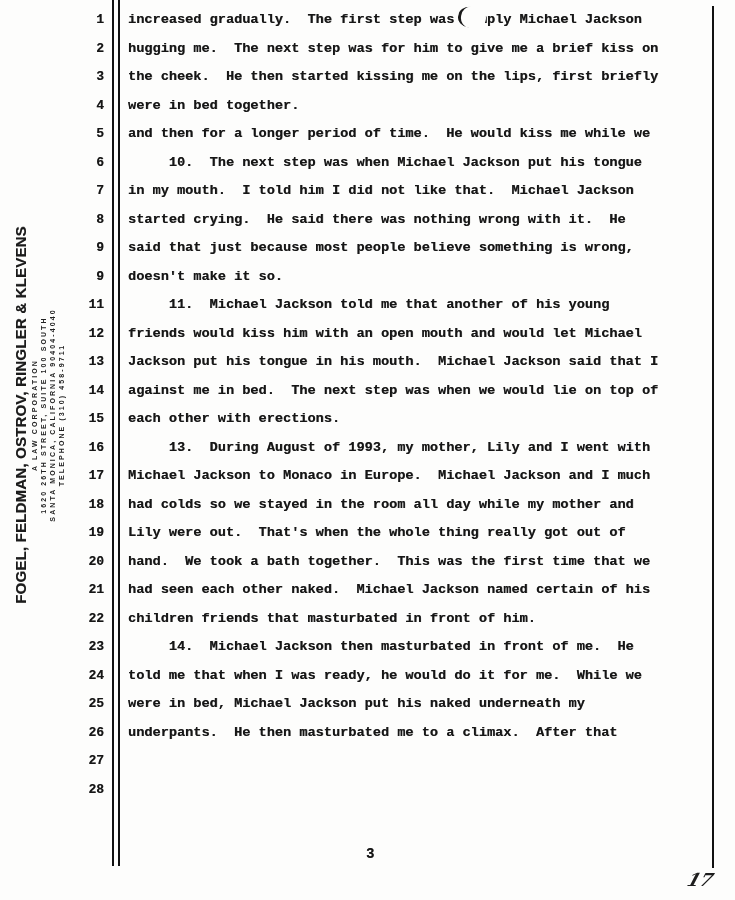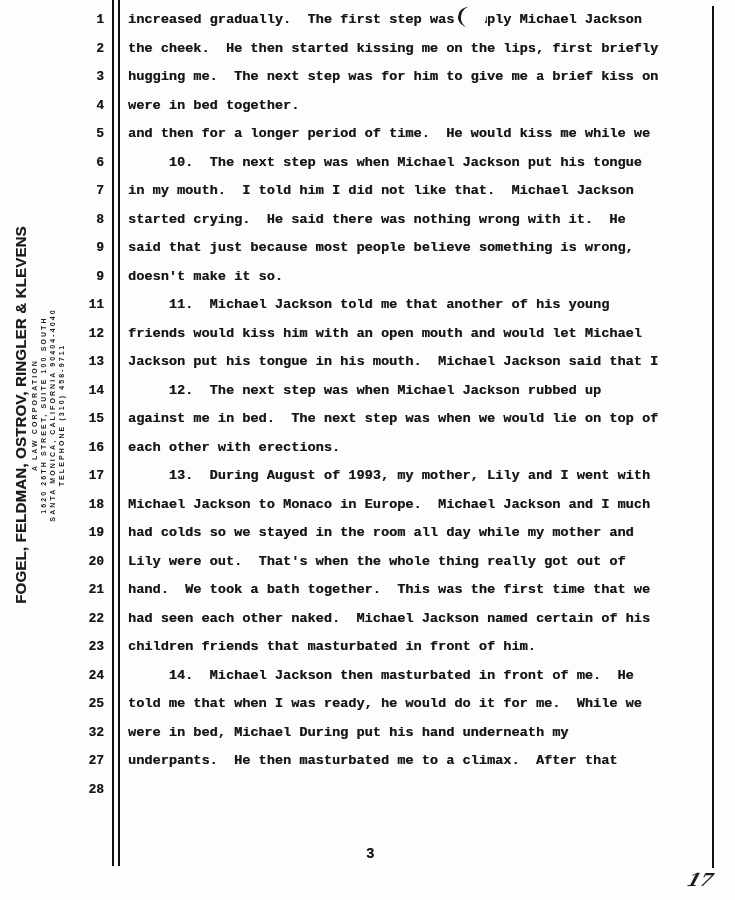--- a/index.html
+++ b/index.html
@@ -98,56 +98,55 @@
       <div class="ln-row">16</div>
       <div class="ln-row">17</div>
       <div class="ln-row">18</div>
       <div class="ln-row">19</div>
       <div class="ln-row">20</div>
       <div class="ln-row">21</div>
       <div class="ln-row">22</div>
       <div class="ln-row">23</div>
       <div class="ln-row">24</div>
       <div class="ln-row">25</div>
-      <div class="ln-row">32</div>
+      <div class="ln-row">26</div>
       <div class="ln-row">27</div>
       <div class="ln-row">28</div>
     </div>
 
   <div class="rule rule-a"></div>
   <div class="rule rule-b"></div>
   <div class="rule rule-right"></div>
 
   <div class="body-col" id="body-col">
       <div class="body-row">increased gradually.  The first step was simply Michael Jackson</div>
+      <div class="body-row">hugging me.  The next step was for him to give me a brief kiss on</div>
       <div class="body-row">the cheek.  He then started kissing me on the lips, first briefly</div>
-      <div class="body-row">hugging me.  The next step was for him to give me a brief kiss on</div>
       <div class="body-row">were in bed together.</div>
       <div class="body-row">and then for a longer period of time.  He would kiss me while we</div>
       <div class="body-row">     10.  The next step was when Michael Jackson put his tongue</div>
       <div class="body-row">in my mouth.  I told him I did not like that.  Michael Jackson</div>
       <div class="body-row">started crying.  He said there was nothing wrong with it.  He</div>
       <div class="body-row">said that just because most people believe something is wrong,</div>
       <div class="body-row">doesn't make it so.</div>
       <div class="body-row">     11.  Michael Jackson told me that another of his young</div>
       <div class="body-row">friends would kiss him with an open mouth and would let Michael</div>
       <div class="body-row">Jackson put his tongue in his mouth.  Michael Jackson said that I</div>
-      <div class="body-row">     12.  The next step was when Michael Jackson rubbed up</div>
       <div class="body-row">against me in bed.  The next step was when we would lie on top of</div>
       <div class="body-row">each other with erections.</div>
       <div class="body-row">     13.  During August of 1993, my mother, Lily and I went with</div>
       <div class="body-row">Michael Jackson to Monaco in Europe.  Michael Jackson and I much</div>
       <div class="body-row">had colds so we stayed in the room all day while my mother and</div>
       <div class="body-row">Lily were out.  That's when the whole thing really got out of</div>
       <div class="body-row">hand.  We took a bath together.  This was the first time that we</div>
       <div class="body-row">had seen each other naked.  Michael Jackson named certain of his</div>
       <div class="body-row">children friends that masturbated in front of him.</div>
       <div class="body-row">     14.  Michael Jackson then masturbated in front of me.  He</div>
       <div class="body-row">told me that when I was ready, he would do it for me.  While we</div>
-      <div class="body-row">were in bed, Michael During put his hand underneath my</div>
+      <div class="body-row">were in bed, Michael Jackson put his naked underneath my</div>
       <div class="body-row">underpants.  He then masturbated me to a climax.  After that</div>
     </div>
 
   <div class="blot"></div>
 
   <div class="page-num">3</div>
   <div class="handwritten">17</div>
 
 </div>
 

